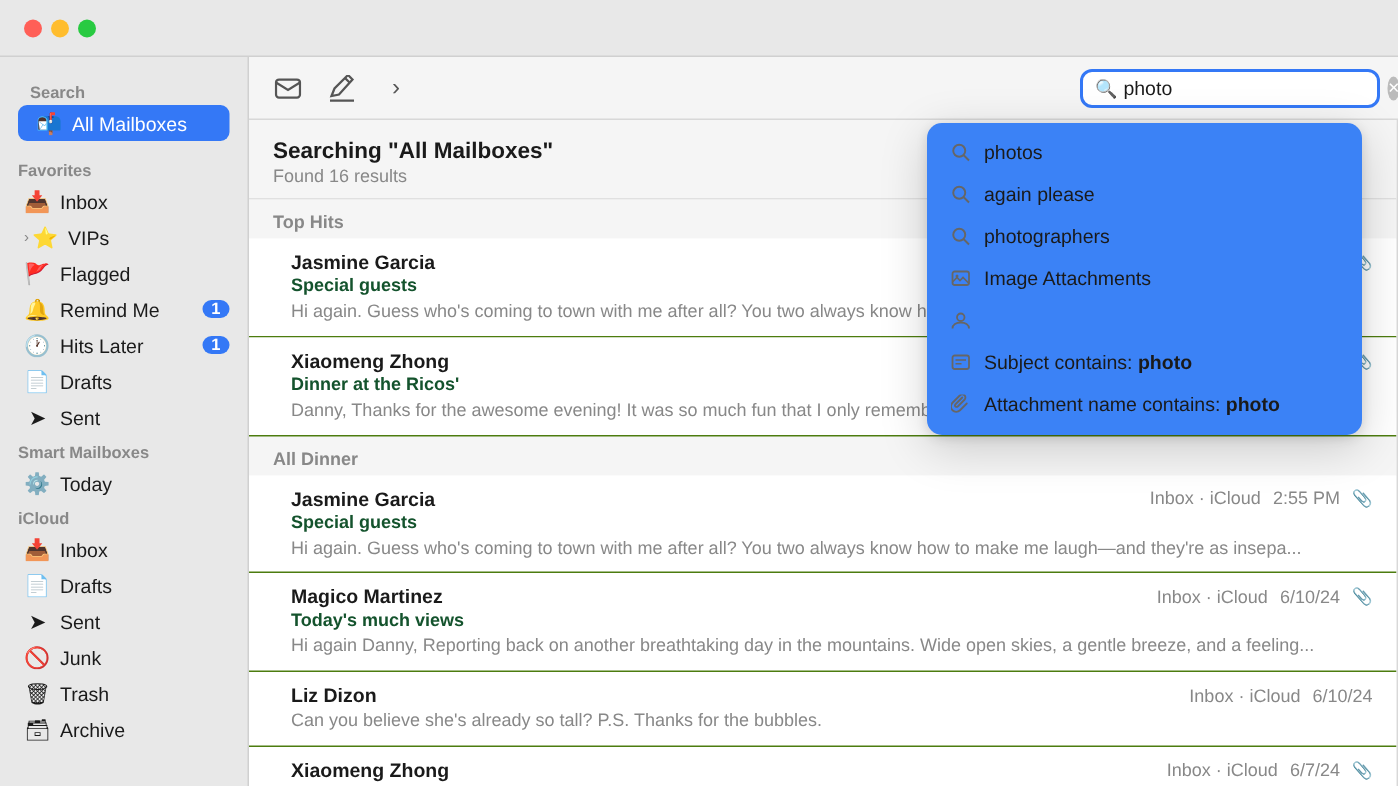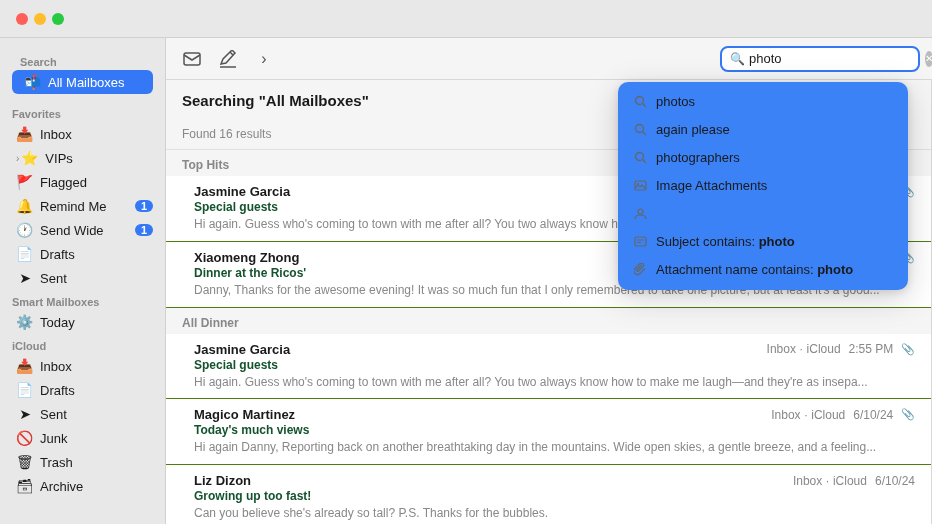--- a/index.html
+++ b/index.html
@@ -103,21 +103,21 @@
 
     .main-header-title {
       font-size: 15px;
       font-weight: 600;
       color: #1a1a1a;
     }
 
     .main-header-subtitle {
       font-size: 12px;
       color: #888;
-      margin-top: 18px;
+      margin-top: 1px;
     }
 
     .results-section-label {
       font-size: 12px;
       font-weight: 600;
       color: #888;
       padding: 8px 16px 4px 16px;
       background: #f5f5f5;
     }
 
@@ -380,21 +380,21 @@
         <span class="icon">🚩</span>
         <span>Flagged</span>
       </div>
       <div class="sidebar-item">
         <span class="icon">🔔</span>
         <span>Remind Me</span>
         <span class="badge">1</span>
       </div>
       <div class="sidebar-item">
         <span class="icon">🕐</span>
-        <span>Send Wide</span>
+        <span>Hits Later</span>
         <span class="badge">1</span>
       </div>
       <div class="sidebar-item">
         <span class="icon">📄</span>
         <span>Drafts</span>
       </div>
       <div class="sidebar-item">
         <span class="icon">➤</span>
         <span>Sent</span>
       </div>
@@ -591,21 +591,20 @@
             </div>
 
             <div class="email-item">
               <div class="email-item-header">
                 <span class="email-item-sender">Liz Dizon</span>
                 <div class="email-item-meta">
                   <span class="email-item-location">Inbox · iCloud</span>
                   <span>6/10/24</span>
                 </div>
               </div>
-              <div class="email-item-subject">Growing up too fast!</div>
               <div class="email-item-preview">Can you believe she's already so tall? P.S. Thanks for the bubbles.</div>
             </div>
 
             <div class="email-item">
               <div class="email-item-header">
                 <span class="email-item-sender">Xiaomeng Zhong</span>
                 <div class="email-item-meta">
                   <span class="email-item-location">Inbox · iCloud</span>
                   <span>6/7/24</span>
                   <span class="attachment-icon">📎</span>

